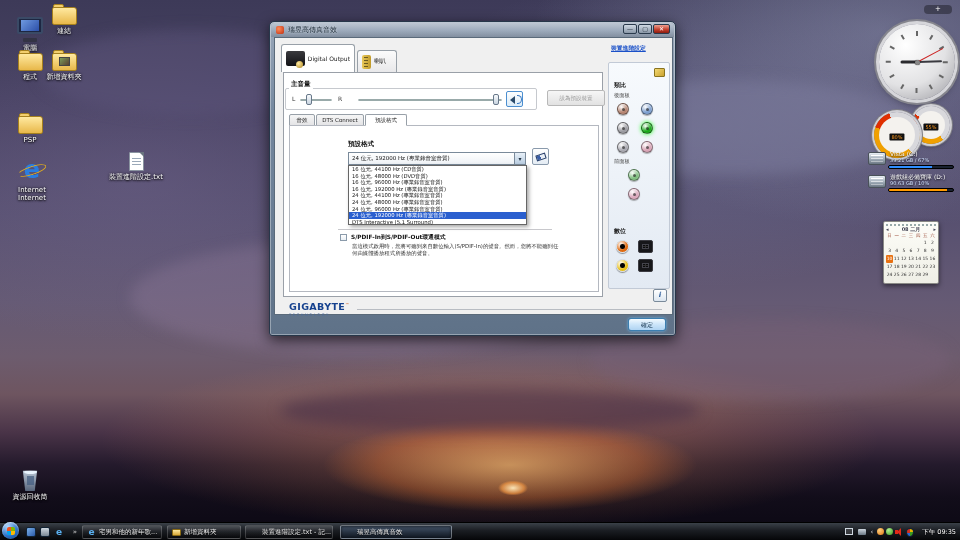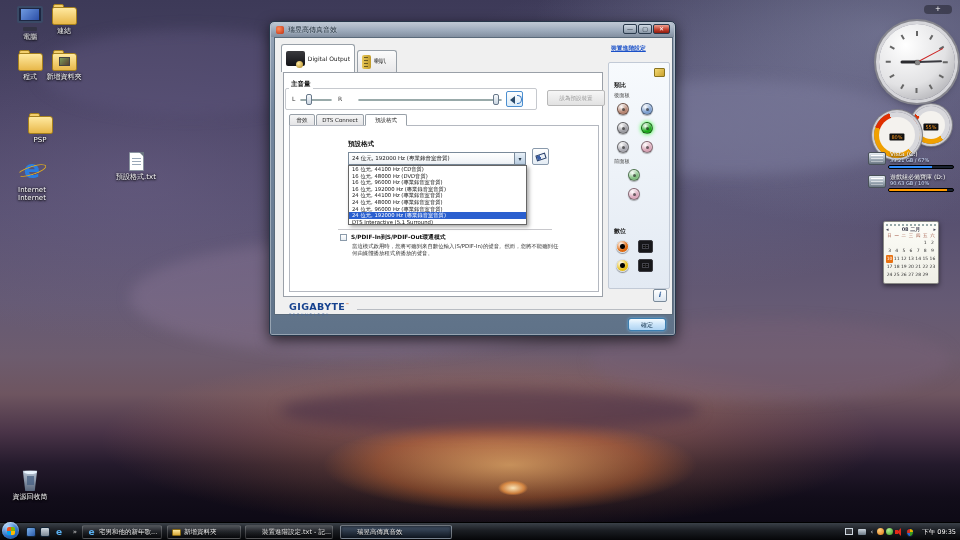--- a/index.html
+++ b/index.html
@@ -165,21 +165,21 @@
 <body>
 
 <div id="stage">
 
   <div class="cloud" style="left:40px;top:30px;width:300px;height:85px;background:rgba(92,84,122,.5)"></div>
   <div class="cloud" style="left:540px;top:80px;width:380px;height:95px;background:rgba(128,128,162,.45)"></div>
   <div class="cloud" style="left:130px;top:240px;width:460px;height:115px;background:rgba(148,128,158,.32)"></div>
   <div class="cloud" style="left:590px;top:320px;width:360px;height:80px;background:rgba(120,96,120,.38)"></div>
   <div class="cloud" style="left:280px;top:388px;width:420px;height:45px;background:rgba(64,42,70,.5)"></div>
 
-  <div class="dicon" style="left:2px;top:6px">
+  <div class="dicon" style="left:2px;top:17px">
     <div class="ic-computer">
         <div class="mon"></div>
         <div class="scr"></div>
         <div class="base"></div>
       </div>
     <div class="dlabel">電腦</div>
   </div>
   <div class="dicon" style="left:36px;top:7px">
     <div class="folder">
         <div class="fback"></div>
@@ -195,34 +195,34 @@
     <div class="dlabel">程式</div>
   </div>
   <div class="dicon" style="left:36px;top:53px">
     <div class="folder">
         <div class="fback"></div>
         <div class="ffront"></div>
         <div class="pic"></div>
       </div>
     <div class="dlabel">新增資料夾</div>
   </div>
-  <div class="dicon" style="left:12px;top:116px">
+  <div class="dicon" style="left:2px;top:116px">
     <div class="folder">
         <div class="fback"></div>
         <div class="ffront"></div>
       </div>
     <div class="dlabel">PSP</div>
   </div>
   <div class="dicon" style="left:4px;top:158px">
     <div class="ic-ie">e<div class="ring"></div></div>
     <div class="dlabel">Internet Internet</div>
   </div>
   <div class="dicon" style="left:108px;top:152px">
     <div class="ic-txt"></div>
-    <div class="dlabel">預設格式.txt</div>
+    <div class="dlabel">裝置進階設定.txt</div>
   </div>
   <div class="dicon" style="left:2px;top:470px">
     <div class="ic-recycle"></div>
     <div class="dlabel">資源回收筒</div>
   </div>
 
   <div class="gadget" id="sb-controls"><span>+</span></div>
   <div class="gadget" id="clock">
     <div class="face">
       <div style="position:absolute;inset:0">

